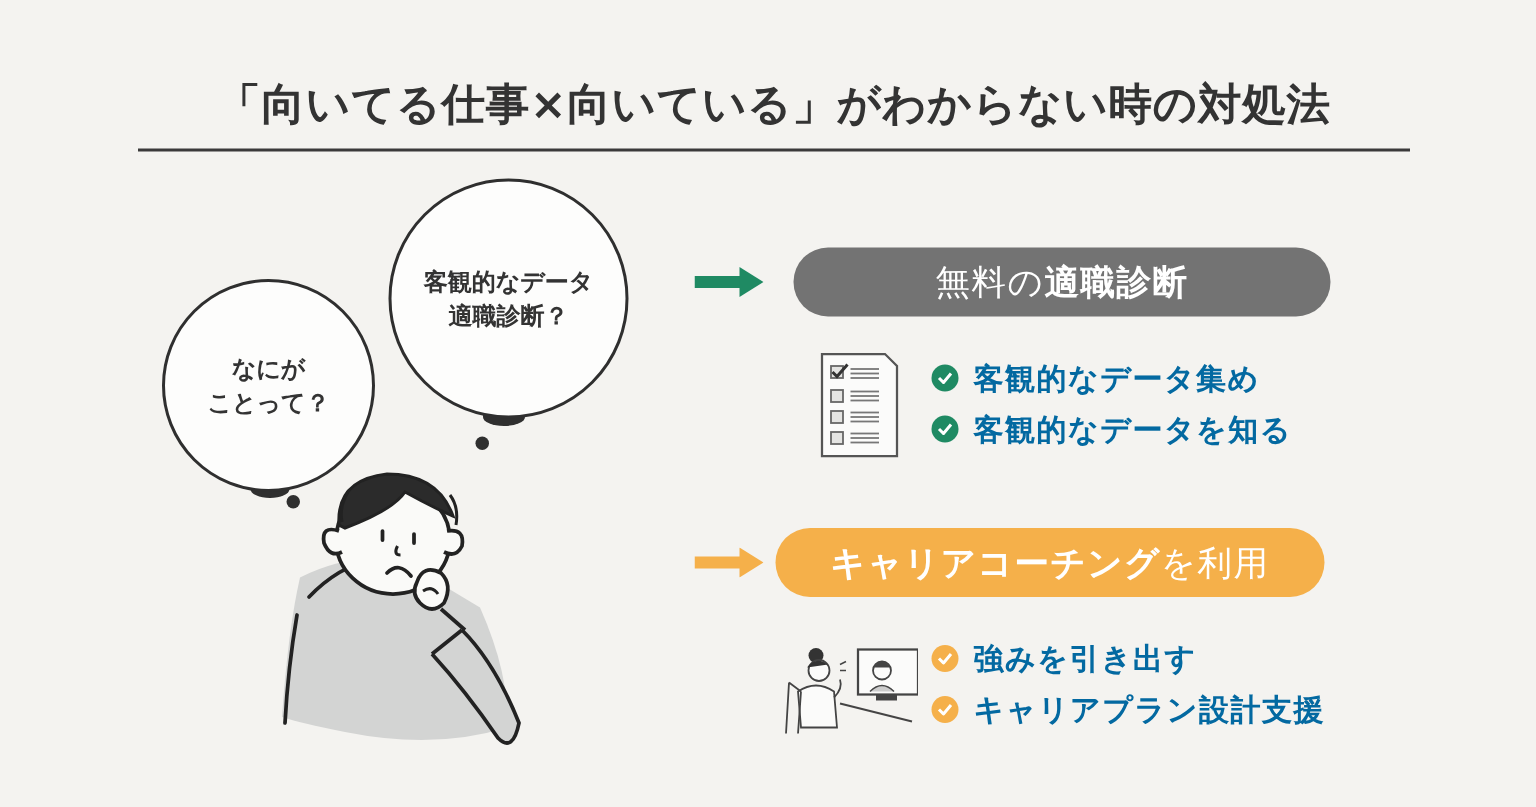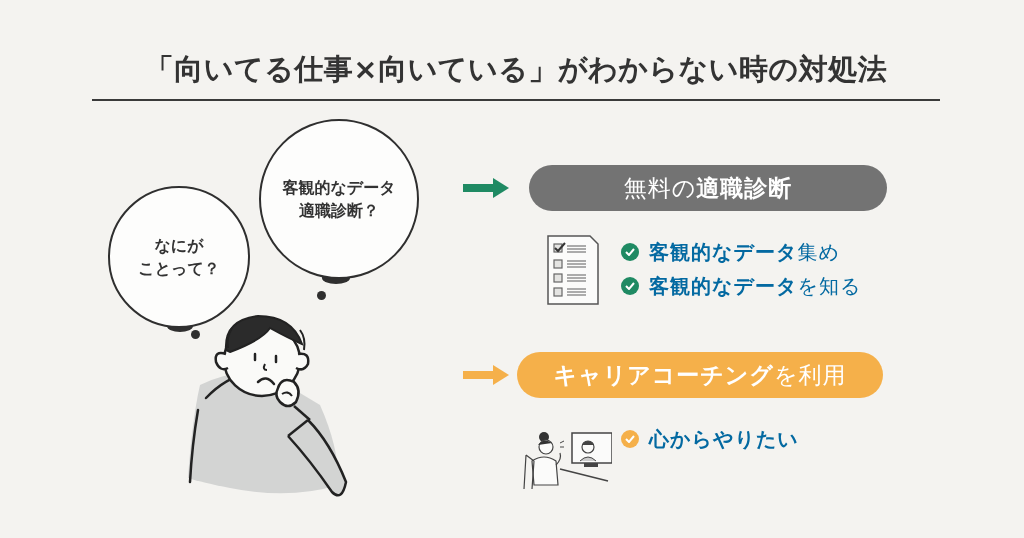--- a/index.html
+++ b/index.html
@@ -67,21 +67,21 @@
     color: #0369a1;
     white-space: nowrap;
     letter-spacing: 1px;
   }
   .check {
     width: 18px; height: 18px; border-radius: 50%;
     display: inline-flex; align-items: center; justify-content: center;
     margin-right: 10px; flex: 0 0 18px;
   }
   .bullet .strong { font-weight: bold; }
-  .bullet .normal { font-weight: normal; }
+  .bullet .normal { font-weight: bold; }
   .figure { position: absolute; }
 </style>
 </head>
 <body>
 
 <div class="title">「向いてる仕事×向いている」がわからない時の対処法</div>
 <div class="title-rule"></div>
 
 <div class="bubble-tail" style="left:167px; top:320px; width:26px; height:12px;"></div>
 <div class="dot" style="left:191px; top:330px; width:9px; height:9px;"></div>
@@ -221,15 +221,23 @@
   <line x1="40" y1="22" x2="44" y2="22" stroke="#444" stroke-width="1"></line>
 </svg>
 
 <div class="bullets" style="left:621px; top:422px;">
   <div class="bullet">
     <span class="check" style="background:#f5b04a;">
       <svg width="10" height="8" viewBox="0 0 10 8">
           <path d="M1 4 L4 7 L9 1" fill="none" stroke="#fff" stroke-width="2"></path>
         </svg>
     </span>
-    <span class="strong">心からやりたい</span>
+    <span class="strong">強みを引き出す</span>
+  </div>
+  <div class="bullet">
+    <span class="check" style="background:#f5b04a;">
+      <svg width="10" height="8" viewBox="0 0 10 8">
+          <path d="M1 4 L4 7 L9 1" fill="none" stroke="#fff" stroke-width="2"></path>
+        </svg>
+    </span>
+    <span class="strong">キャリアプラン設計支援</span>
   </div>
 </div>
 
 </body></html>

